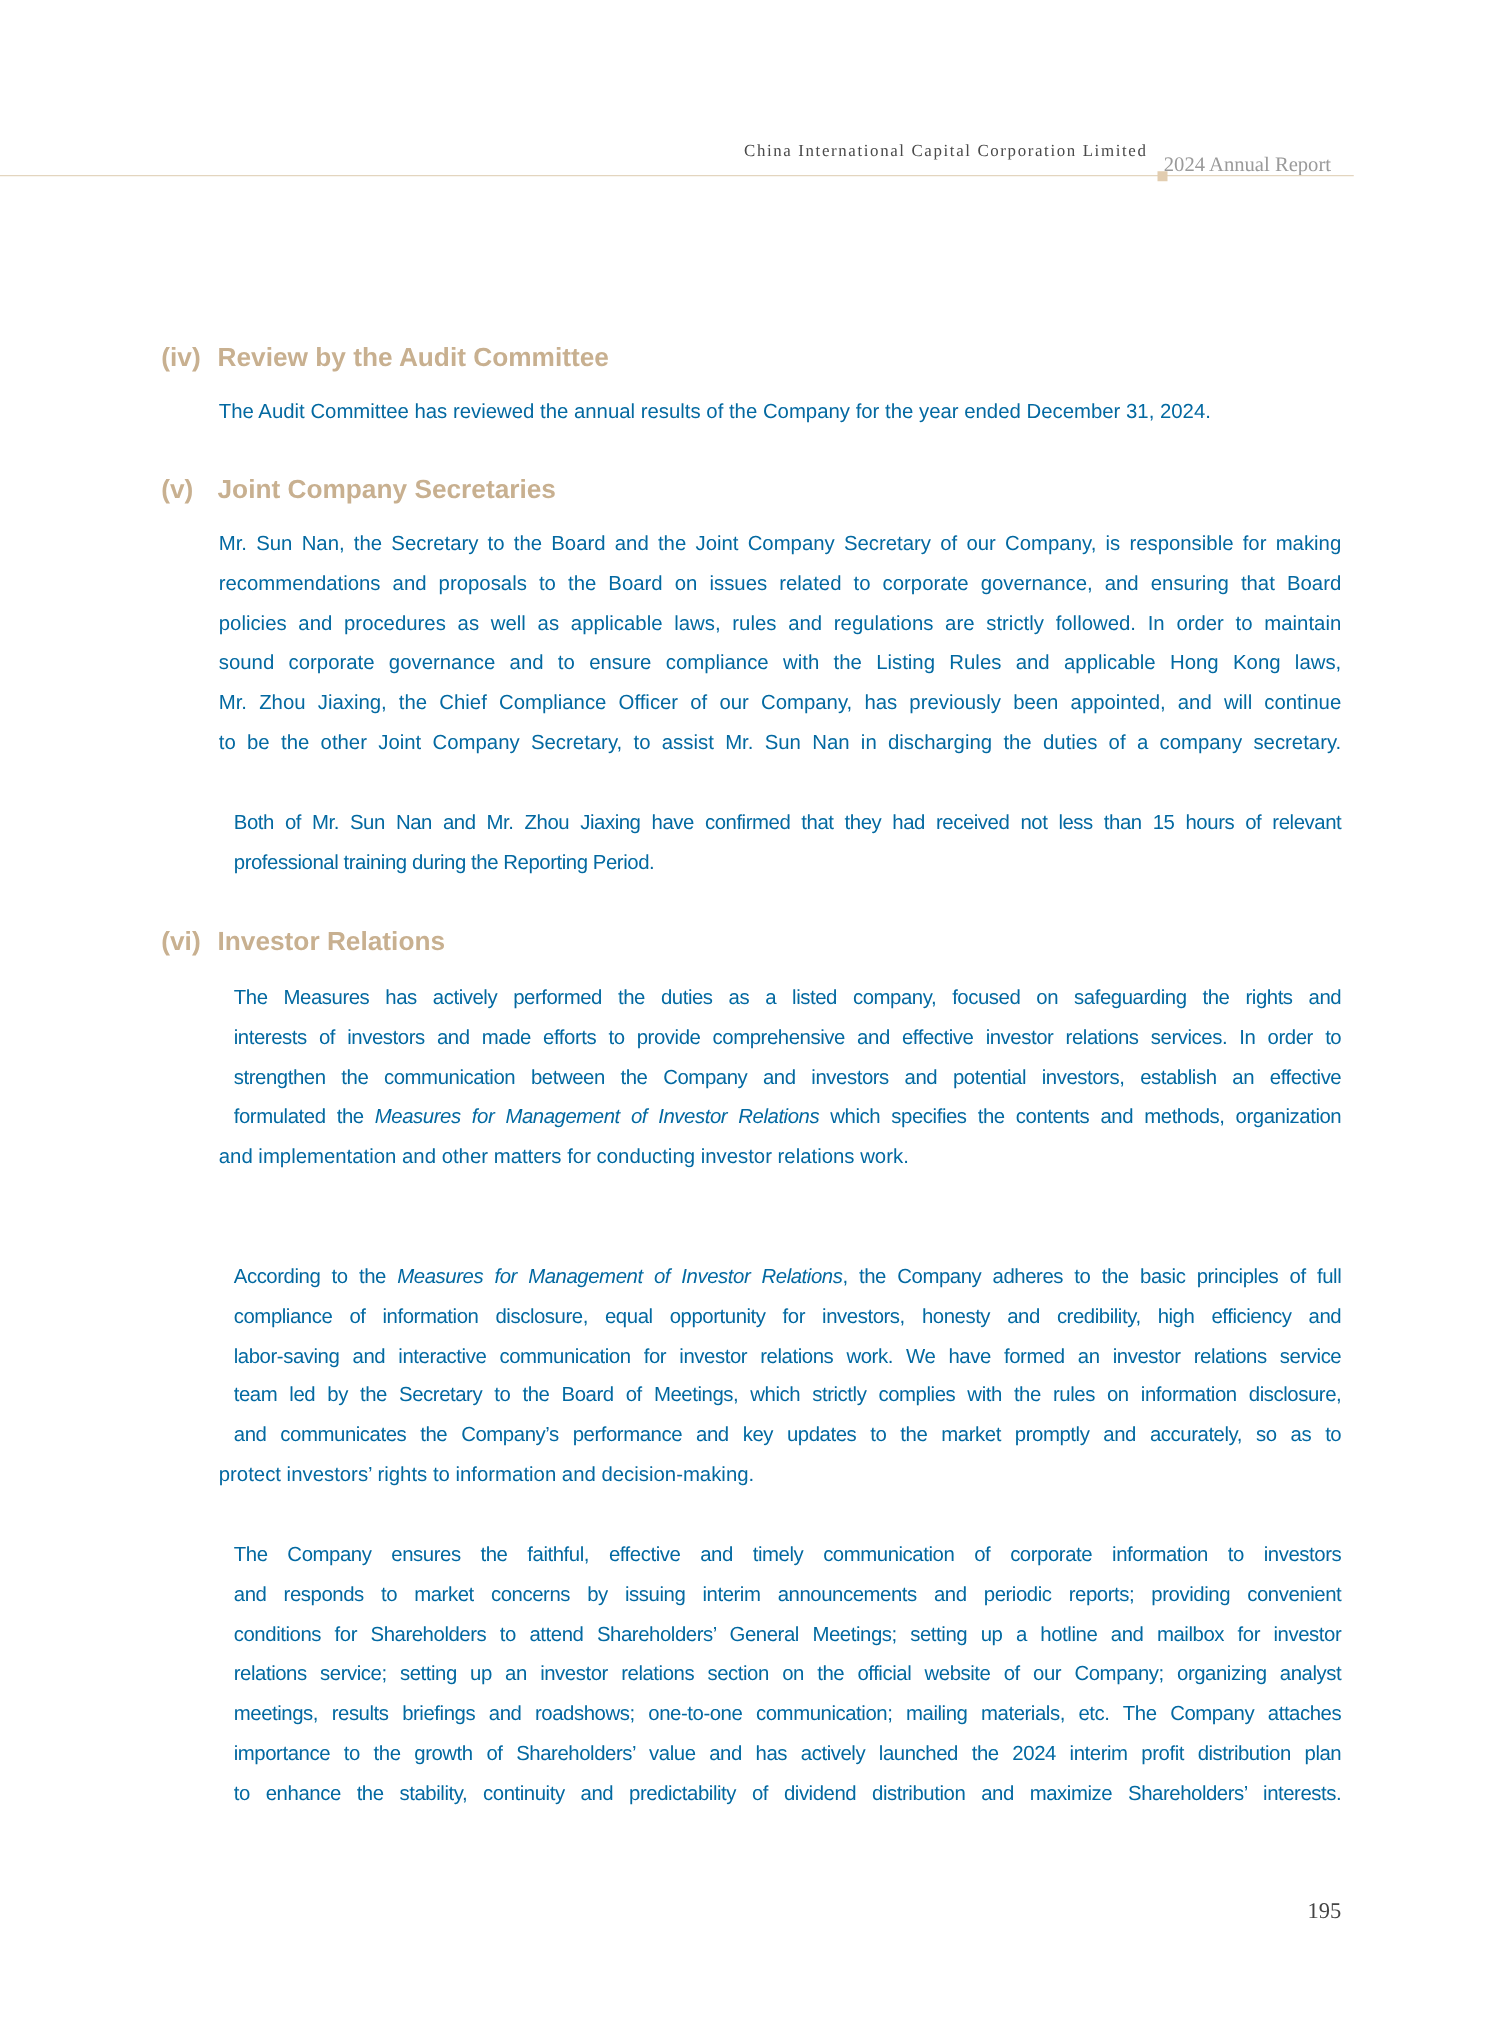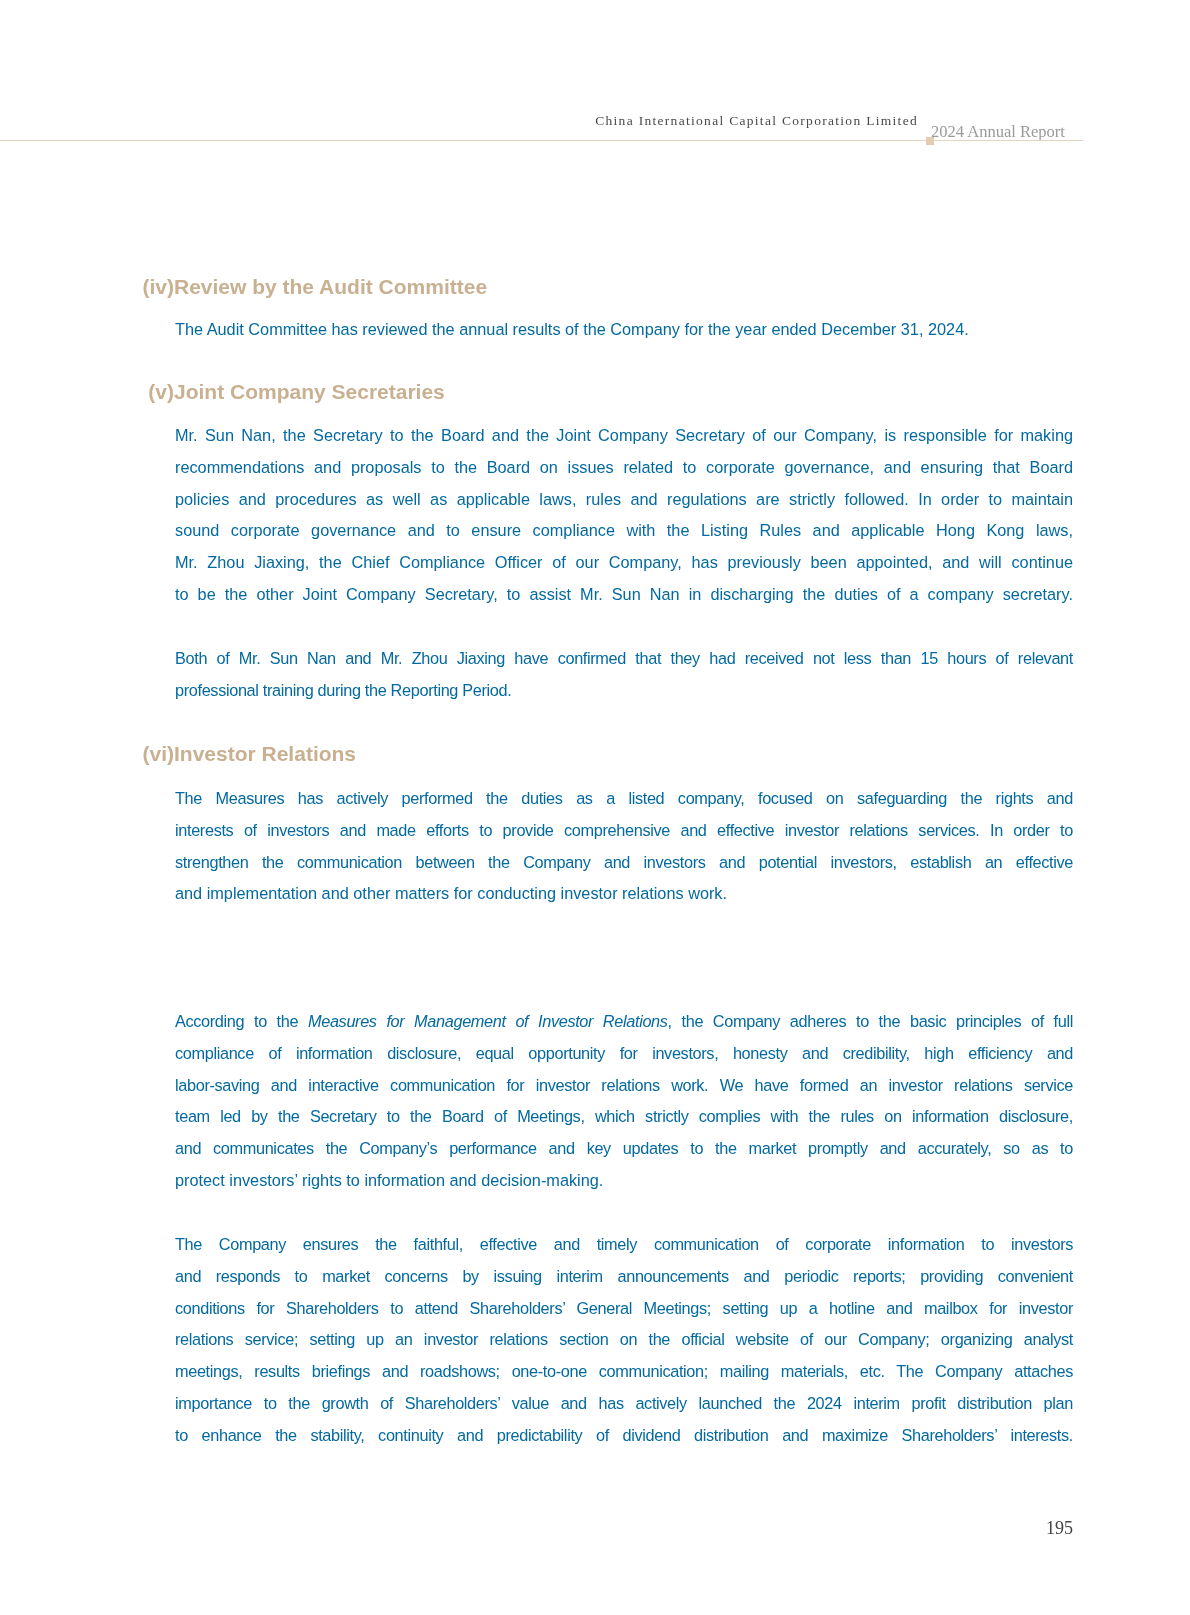--- a/index.html
+++ b/index.html
@@ -58,21 +58,20 @@
       position: absolute;
       left: 129px;
       font-size: 21px;
       font-weight: bold;
       color: #c8b090;
       white-space: nowrap;
     }
     .section-heading .num {
       display: inline-block;
       width: 45px;
-      text-align: right;
     }
 
     .para {
       position: absolute;
       left: 175px;
       width: 898px;
       font-size: 16.3px;
       line-height: 31.8px;
       color: #0369a1;
       text-align: justify;
@@ -83,20 +82,21 @@
       text-align: justify;
       text-align-last: justify;
       height: 31.8px;
       overflow: visible;
     }
     .para .line.last {
       text-align-last: left;
     }
     .para .condensed {
       letter-spacing: -0.35px;
+      margin-left: 12px;
     }
     .para em {
       font-style: italic;
     }
 
     .page-number {
       position: absolute;
       left: 1000px;
       width: 73px;
       top: 1518px;
@@ -137,20 +137,21 @@
   <span class="line last condensed">professional training during the Reporting Period.</span>
 </div>
 
 <div class="section-heading" style="top:742px;">
   <span class="num">(vi)</span><span>Investor Relations</span>
 </div>
 <div class="para" style="top:783px;">
   <span class="line condensed">The Measures has actively performed the duties as a listed company, focused on safeguarding the rights and</span>
   <span class="line condensed">interests of investors and made efforts to provide comprehensive and effective investor relations services. In order to</span>
   <span class="line condensed">strengthen the communication between the Company and investors and potential investors, establish an effective</span>
+  <span class="line condensed"><span>formulated the </span><em>Measures for Management of Investor Relations</em><span> which specifies the contents and methods, organization</span></span>
   <span class="line last">and implementation and other matters for conducting investor relations work.</span>
 </div>
 <div class="para" style="top:1006px;">
   <span class="line condensed"><span>According to the </span><em>Measures for Management of Investor Relations</em><span>, the Company adheres to the basic principles of full</span></span>
   <span class="line condensed">compliance of information disclosure, equal opportunity for investors, honesty and credibility, high efficiency and</span>
   <span class="line condensed">labor-saving and interactive communication for investor relations work. We have formed an investor relations service</span>
   <span class="line condensed">team led by the Secretary to the Board of Meetings, which strictly complies with the rules on information disclosure,</span>
   <span class="line condensed">and communicates the Company’s performance and key updates to the market promptly and accurately, so as to</span>
   <span class="line last">protect investors’ rights to information and decision-making.</span>
 </div>

